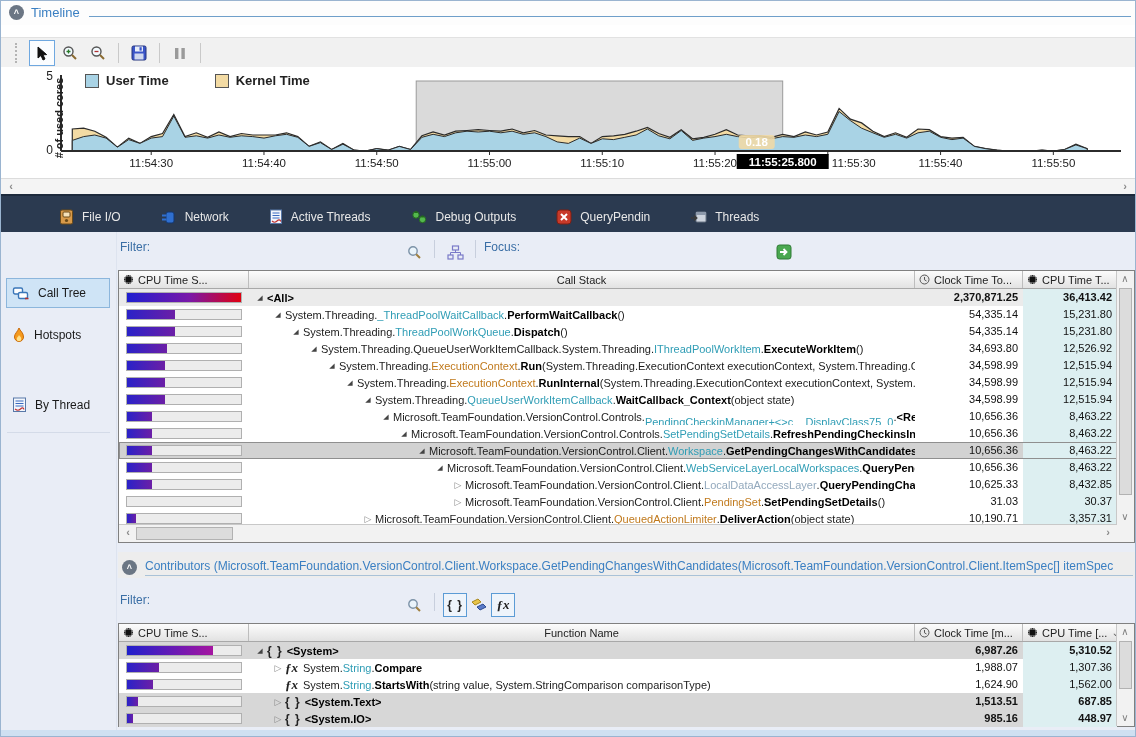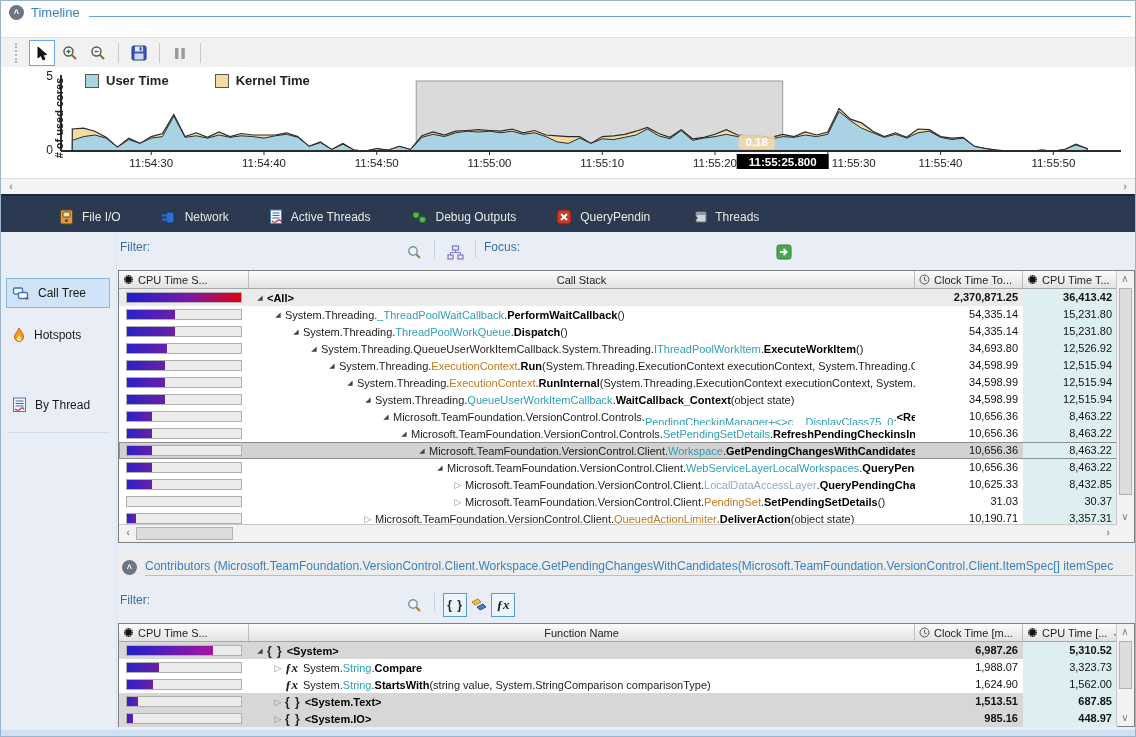--- a/index.html
+++ b/index.html
@@ -680,21 +680,21 @@
               </div>
               <div class="td c1" style="padding-left: 22px;">
                 <span class="expander closed">▷</span>
                 <span class="fx-glyph" style="margin-right: 5px;">ƒx</span>
                 <span>System.</span>
                 <span style="color: rgb(47, 157, 181);">String</span>
                 <span>.</span>
                 <span class="m-bold">Compare</span>
               </div>
               <div class="td c2">1,988.07</div>
-              <div class="td c3">3,323.73</div>
+              <div class="td c3">1,307.36</div>
             </div>
             <div class="tr">
               <div class="td c0">
                 <div class="bar-track">
                   <div class="bar-fill" style="width: 23%; background: linear-gradient(90deg, rgb(42, 34, 200), rgb(108, 31, 166));"></div>
                 </div>
               </div>
               <div class="td c1" style="padding-left: 22px;">
                 <span class="expander"></span>
                 <span class="fx-glyph" style="margin-right: 5px;">ƒx</span>

